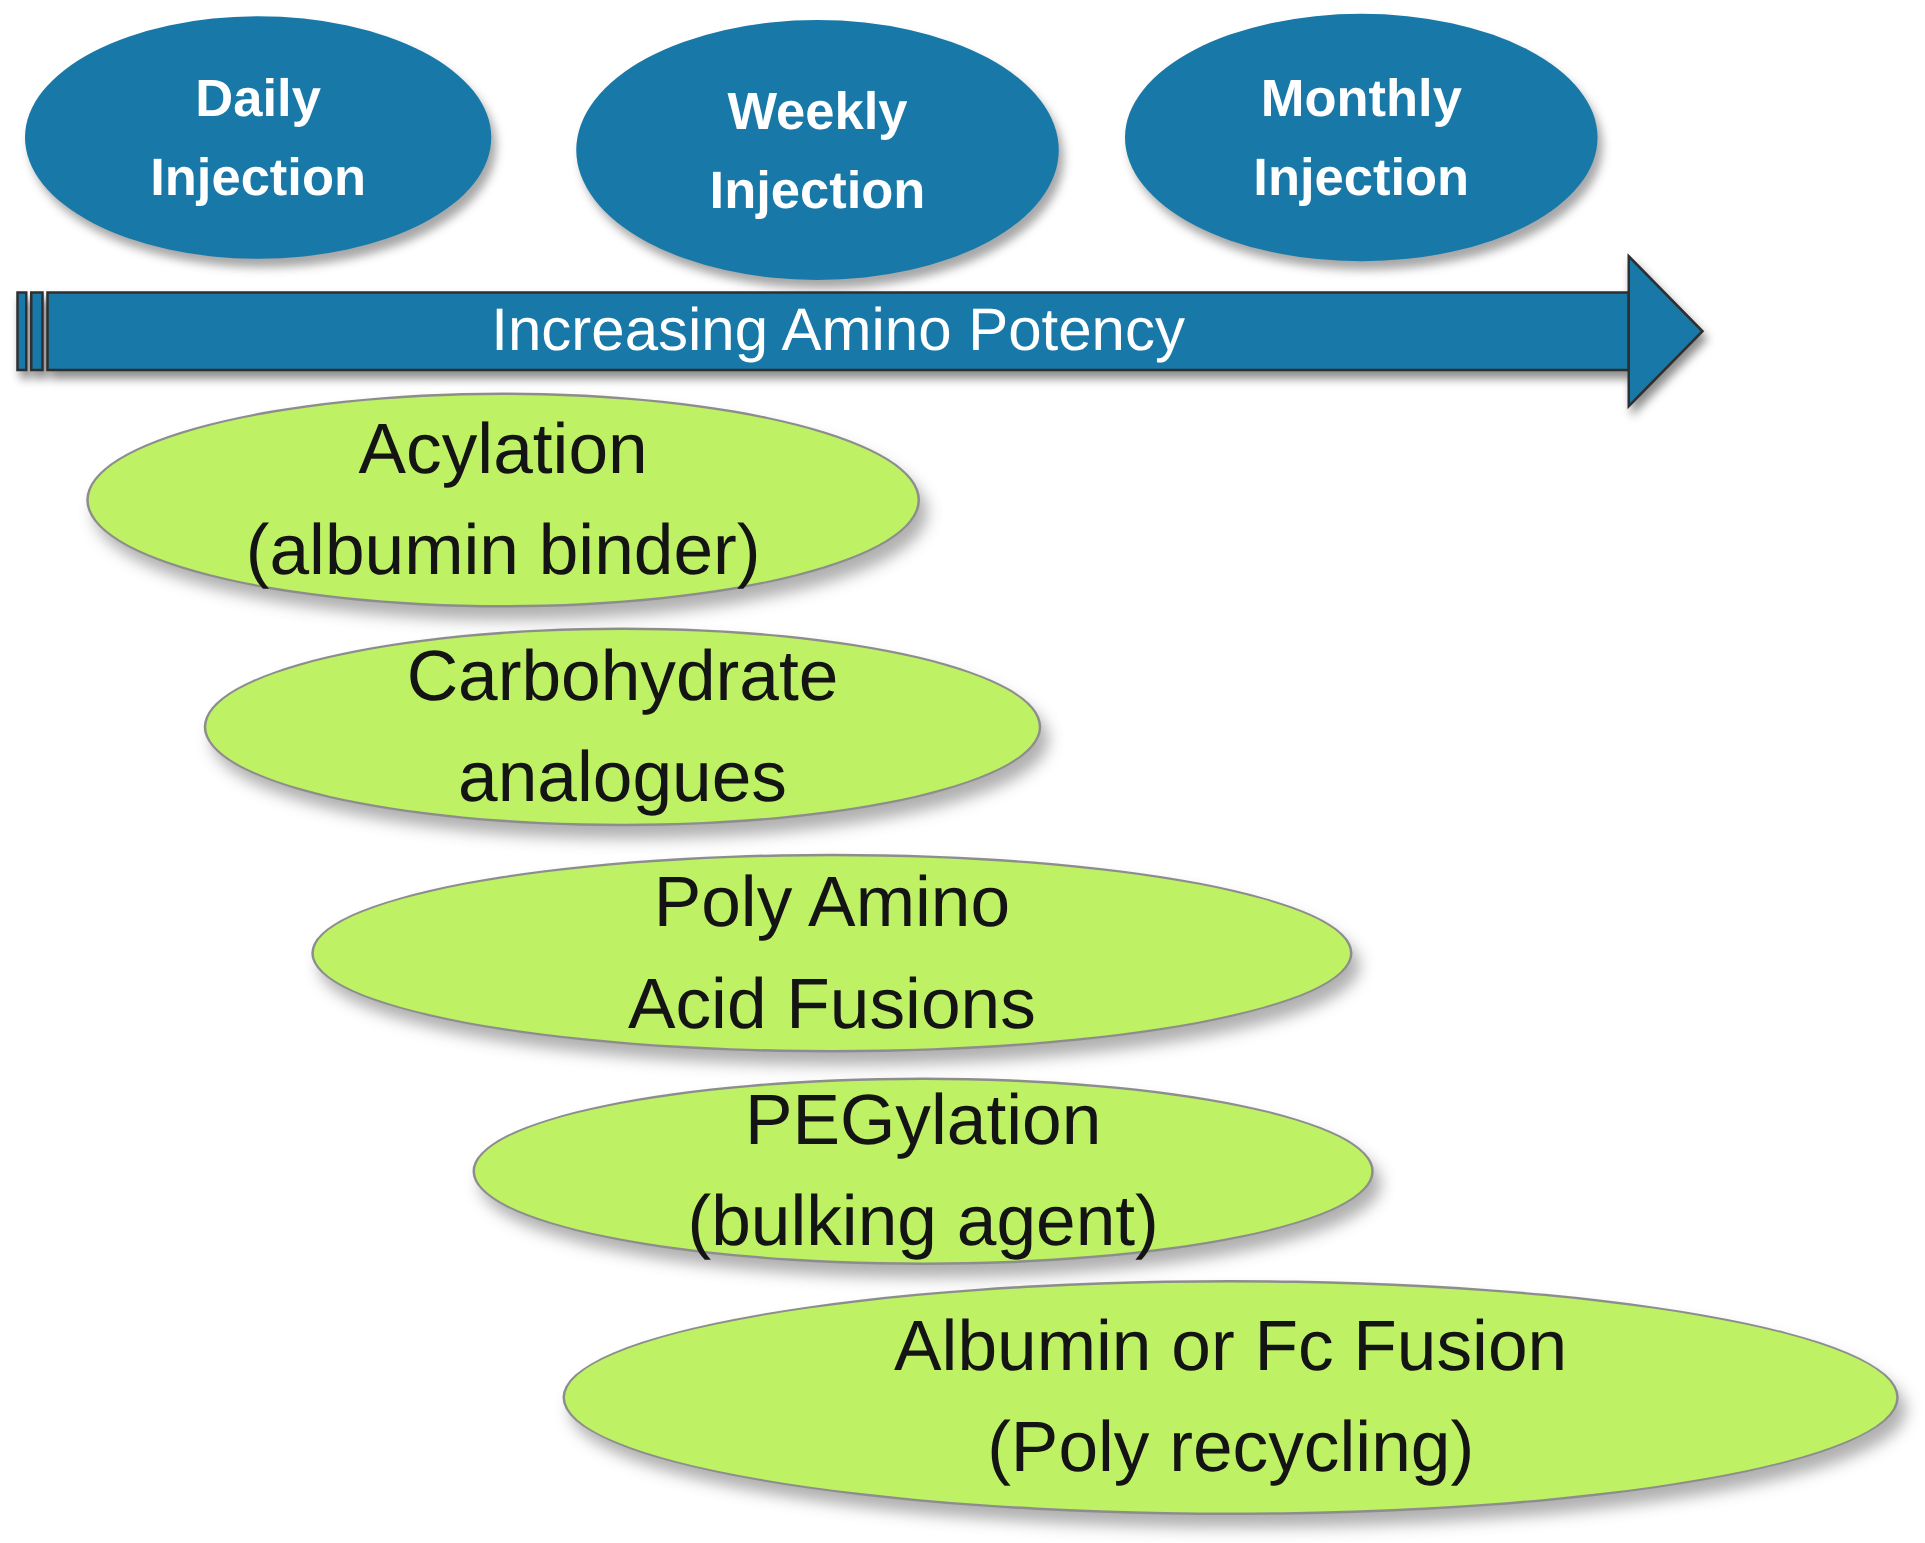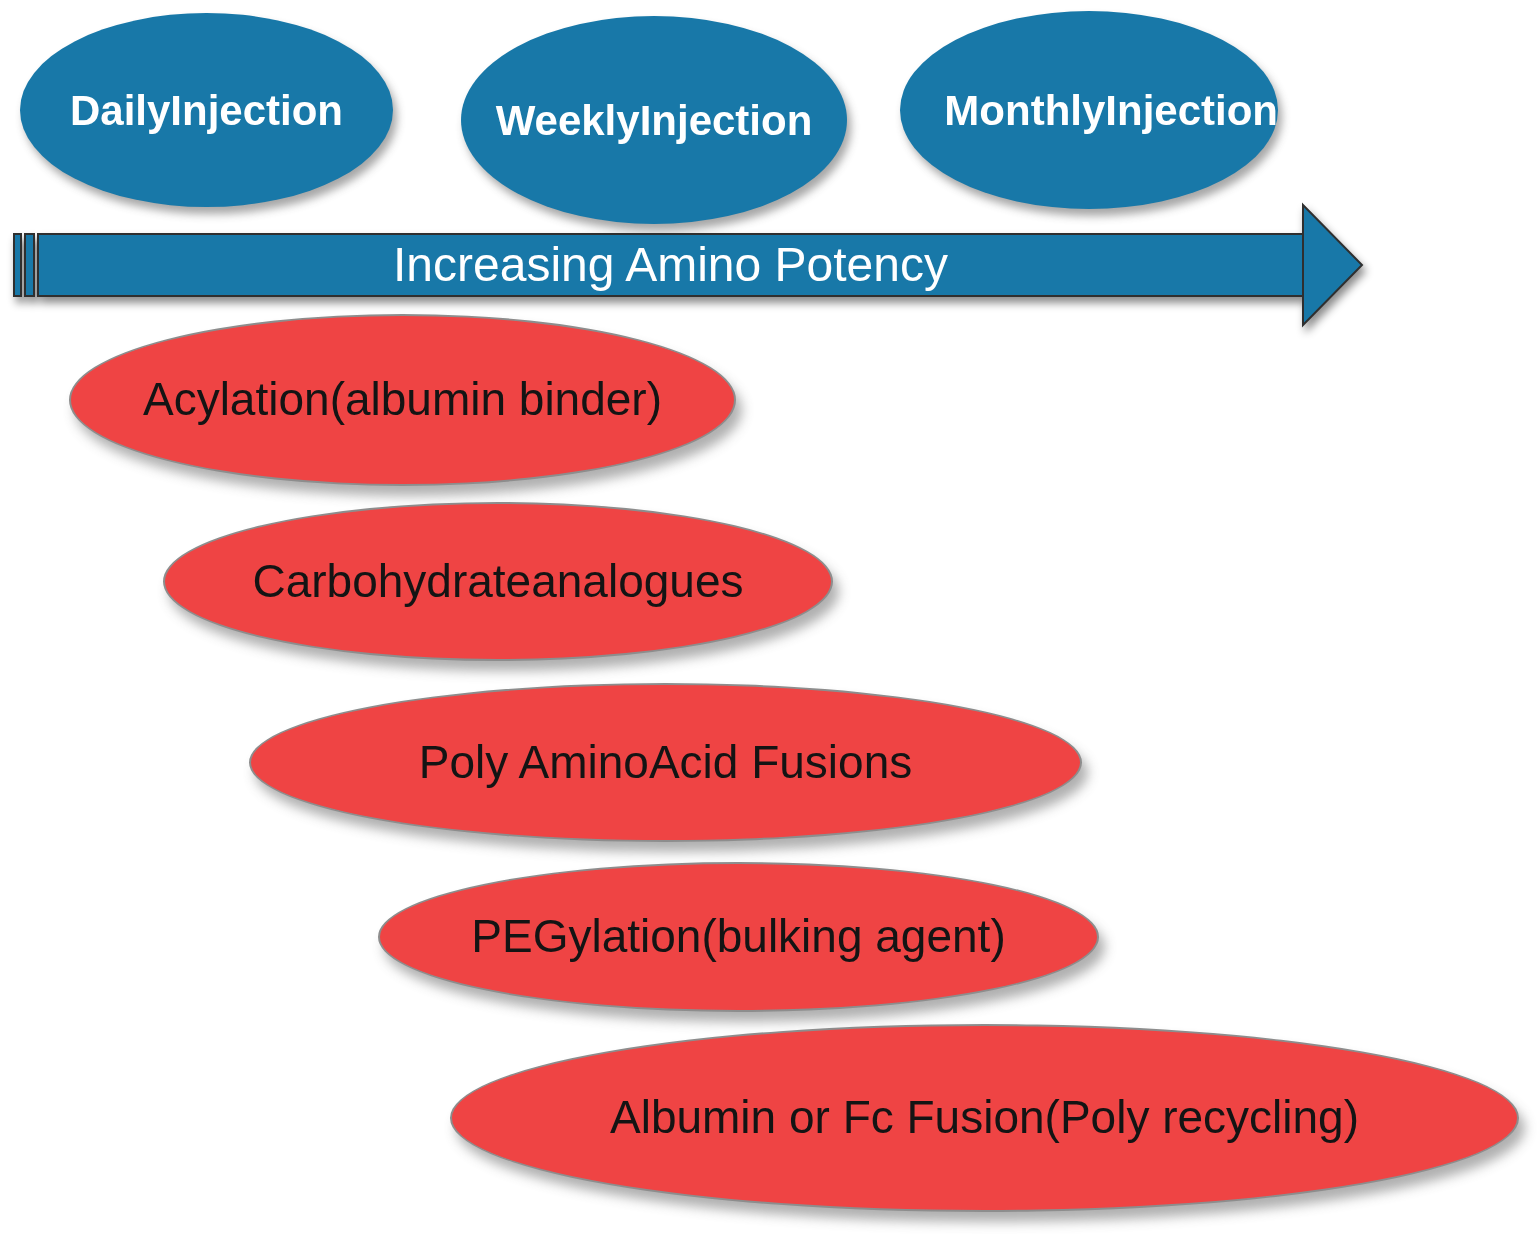--- a/index.html
+++ b/index.html
@@ -15,46 +15,46 @@
     position:relative;
     width:1540px;
     height:1234px;
     background:#ffffff;
     overflow:hidden;
   }
   .ellipse{
     position:absolute;
     border-radius:50%;
     display:flex;
-    flex-direction:row;
+    flex-direction:column;
     align-items:center;
     justify-content:center;
     text-align:center;
   }
   .ellipse span{display:block;white-space:nowrap;}
   .blue-ellipse{
     background:var(--accent);
     color:var(--text-light);
     font-weight:bold;
     font-size:42px;
     line-height:1.5;
     box-shadow:4px 7px 8px rgba(60,60,60,0.45);
   }
   .white-ellipse{
-    background:#ef4444;
+    background:#bef264;
     color:var(--text-dark);
     border:2px solid var(--white-outline);
-    font-size:46px;
+    font-size:57px;
     line-height:1.42;
     box-shadow:6px 10px 12px rgba(80,80,80,0.45);
   }
   
   #node-daily   {left:20px;  top:13px;   width:373px; height:194px;}
   #node-weekly  {left:461px; top:16px;    width:386px; height:208px;}
-  #node-monthly {left:900px; top:11px;   width:378px; height:198px;justify-content:flex-end;}
+  #node-monthly {left:900px; top:11px;   width:378px; height:198px;}
   #node-acylation    {left:69px;  top:314px;  width:663px;  height:168px;}
   #node-carbohydrate {left:163px; top:502px;  width:666px;  height:155px;}
   #node-polyamino    {left:249px; top:683px;  width:829px;  height:155px;}
   #node-pegylation   {left:378px; top:862px;  width:717px;  height:146px;}
   #node-albumin      {left:450px; top:1024px; width:1065px; height:184px;}
 
   #arrow-svg{
     position:absolute;
     left:0;
     top:195px;

